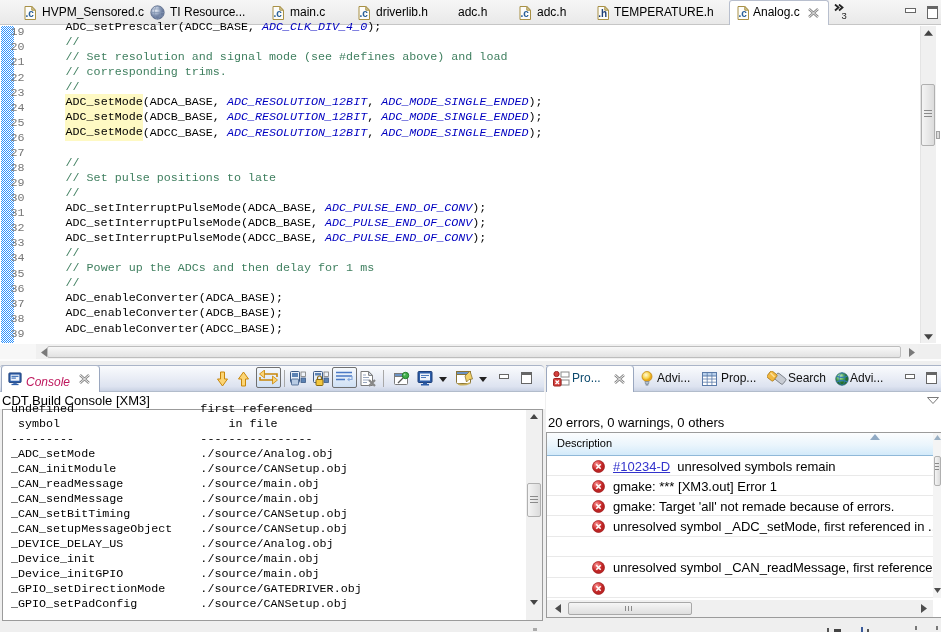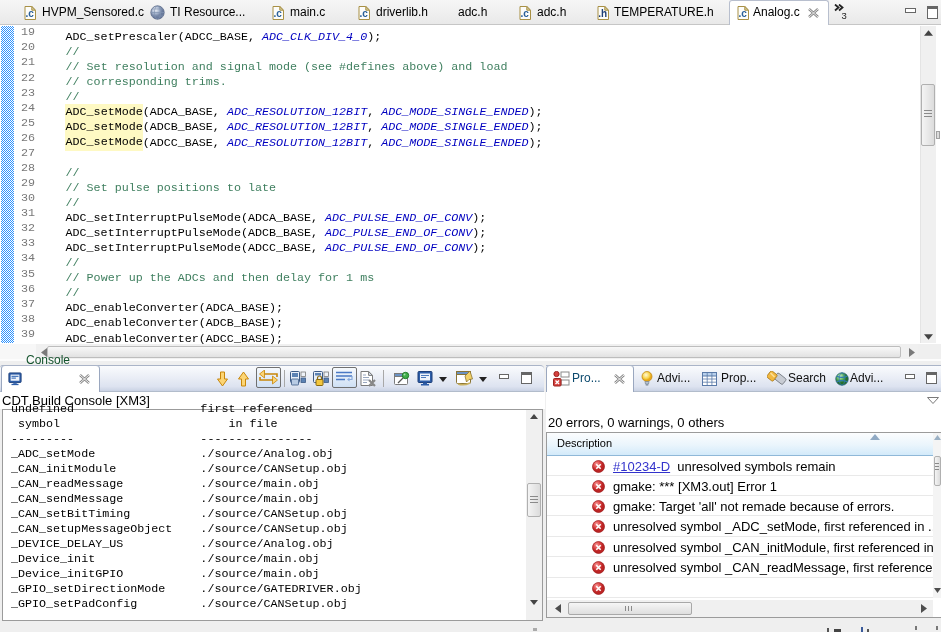--- a/index.html
+++ b/index.html
@@ -11,22 +11,22 @@
 #tabbar{left:0;top:0;width:941px;height:25px;background:linear-gradient(#f6f6f6,#e9e9e9);
   border-bottom:1px solid #c6c6c6;box-sizing:border-box;}
 .tabtxt{position:absolute;top:5px;height:15px;line-height:15px;font-size:12px;color:#000;white-space:nowrap;}
 #activetab{left:729px;top:0;width:100px;height:25px;background:#fff;
   border:1px solid #b8bfce;border-bottom:none;border-radius:3px 3px 0 0;box-sizing:border-box;}
 
 #editor{left:0;top:25px;width:941px;height:319px;background:#fff;}
 #hatch{left:1px;top:26px;width:13px;height:317px;
   background-image:conic-gradient(#2e93ff 25%,#ffffff 25% 50%,#2e93ff 50% 75%,#ffffff 75%);
   background-size:2px 2px;}
-#linenums{left:0;top:25.3px;width:35px;text-align:right;color:#787878;line-height:15.08px;}
-#codepre{left:37.5px;top:30px;line-height:15.08px;color:#000;}
+#linenums{left:0;top:25.3px;width:35px;text-align:center;color:#787878;line-height:15.08px;}
+#codepre{left:37.5px;top:20px;line-height:15.08px;color:#000;}
 .cmt{color:#3f7f5f;}
 .mac{color:#0000c0;font-style:italic;}
 .occ{background:#fef9c3;padding:1.2px 0 1.2px 0.8px;margin-left:-0.8px;}
 
 .sbtrack{background:#f0f0f0;}
 .sbthumb{position:absolute;background:linear-gradient(90deg,#f4f4f4,#dcdcdc);border:1px solid #b0b0b0;border-radius:2px;box-sizing:border-box;}
 .sbthumbh{background:linear-gradient(#f8f8f8,#e2e2e2);border-color:#bdbdbd;}
 
 .phead{position:absolute;height:27px;background:linear-gradient(#fafbfd,#dde3f0 82%,#c9d2e4);
   border-top:1px solid #aab4c8;border-bottom:1px solid #b2bccb;box-sizing:border-box;}
@@ -189,21 +189,21 @@
   <div class="phead" id="conshead" style="left:0;top:365px;width:544px;border-radius:3px 4px 0 0;"></div>
   <div class="ptab" id="constab" style="left:1px;top:365px;width:99px;"></div>
   <div id="consheadicons">
     <svg class="abs" style="left:8px;top:372px" width="14" height="14" viewBox="0 0 16 15">
         <rect x="1" y="0.5" width="14" height="11" rx="1" fill="#2d5da8" stroke="#1d3f78"></rect>
         <rect x="3" y="2.5" width="10" height="7" fill="#eef3fa"></rect>
         <path d="M4 4.5 H12 M4 6.5 H9" stroke="#4d7bbd" stroke-width="1.2"></path>
         <rect x="6" y="11.5" width="4" height="1.5" fill="#2d5da8"></rect>
         <rect x="4" y="13" width="8" height="1.5" fill="#2d5da8"></rect>
       </svg>
-    <span class="itablabel" style="left:26px;top:353px;color:#14532d;">Console</span>
+    <span class="itablabel" style="left:26px;top:375px;color:#be185d;font-style:italic;">Console</span>
     <svg class="abs" style="left:79px;top:374px" width="11" height="10" viewBox="0 0 11 10">
         <path d="M1 1 L10 9 M10 1 L1 9" stroke="#868686" stroke-width="2.4" fill="none"></path>
         <path d="M1 1 L10 9 M10 1 L1 9" stroke="#ffffff" stroke-width="0.9" fill="none"></path>
       </svg>
 
     <svg class="abs" style="left:217px;top:371px" width="11" height="16" viewBox="0 0 11 16">
         <path d="M3.5 1 L7.5 1 L7.5 8 L10.5 8 L5.5 15 L0.5 8 L3.5 8 Z" fill="#fcd575" stroke="#c8860a" stroke-width="1"></path>
       </svg>
     <svg class="abs" style="left:238px;top:371px" width="11" height="16" viewBox="0 0 11 16">
         <path d="M5.5 1 L10.5 8 L7.5 8 L7.5 15 L3.5 15 L3.5 8 L0.5 8 Z" fill="#fcd575" stroke="#c8860a" stroke-width="1"></path>
@@ -413,27 +413,20 @@
     </div>
     <div class="rowsep" style="left:0;top:59.3px;"></div>
     <div class="prow" style="left:0;top:60.3px;">
       <svg class="erricon" style="left:45px;top:4px" viewBox="0 0 13 13">
           <circle cx="6.5" cy="6.5" r="6" fill="url(#er)" stroke="#9c1818" stroke-width="0.7"></circle>
           <path d="M4.3 4.3 L8.7 8.7 M8.7 4.3 L4.3 8.7" stroke="#fff" stroke-width="1.6"></path>
         </svg>
       <span class="rowtxt">unresolved symbol _ADC_setMode, first referenced in .,</span>
     </div>
     <div class="rowsep" style="left:0;top:79.7px;"></div>
-    <div class="prow" style="left:0;top:80.7px;">
-      <svg class="erricon" style="left:45px;top:4px" viewBox="0 0 13 13">
-          <circle cx="6.5" cy="6.5" r="6" fill="url(#er)" stroke="#9c1818" stroke-width="0.7"></circle>
-          <path d="M4.3 4.3 L8.7 8.7 M8.7 4.3 L4.3 8.7" stroke="#fff" stroke-width="1.6"></path>
-        </svg>
-      <span class="rowtxt">unresolved symbol _CAN_initModule, first referenced in</span>
-    </div>
     <div class="rowsep" style="left:0;top:100.1px;"></div>
     <div class="prow" style="left:0;top:101.1px;">
       <svg class="erricon" style="left:45px;top:4px" viewBox="0 0 13 13">
           <circle cx="6.5" cy="6.5" r="6" fill="url(#er)" stroke="#9c1818" stroke-width="0.7"></circle>
           <path d="M4.3 4.3 L8.7 8.7 M8.7 4.3 L4.3 8.7" stroke="#fff" stroke-width="1.6"></path>
         </svg>
       <span class="rowtxt">unresolved symbol _CAN_readMessage, first reference</span>
     </div>
     <div class="rowsep" style="left:0;top:120.5px;"></div>
     <div class="prow" style="left:0;top:121.5px;">

